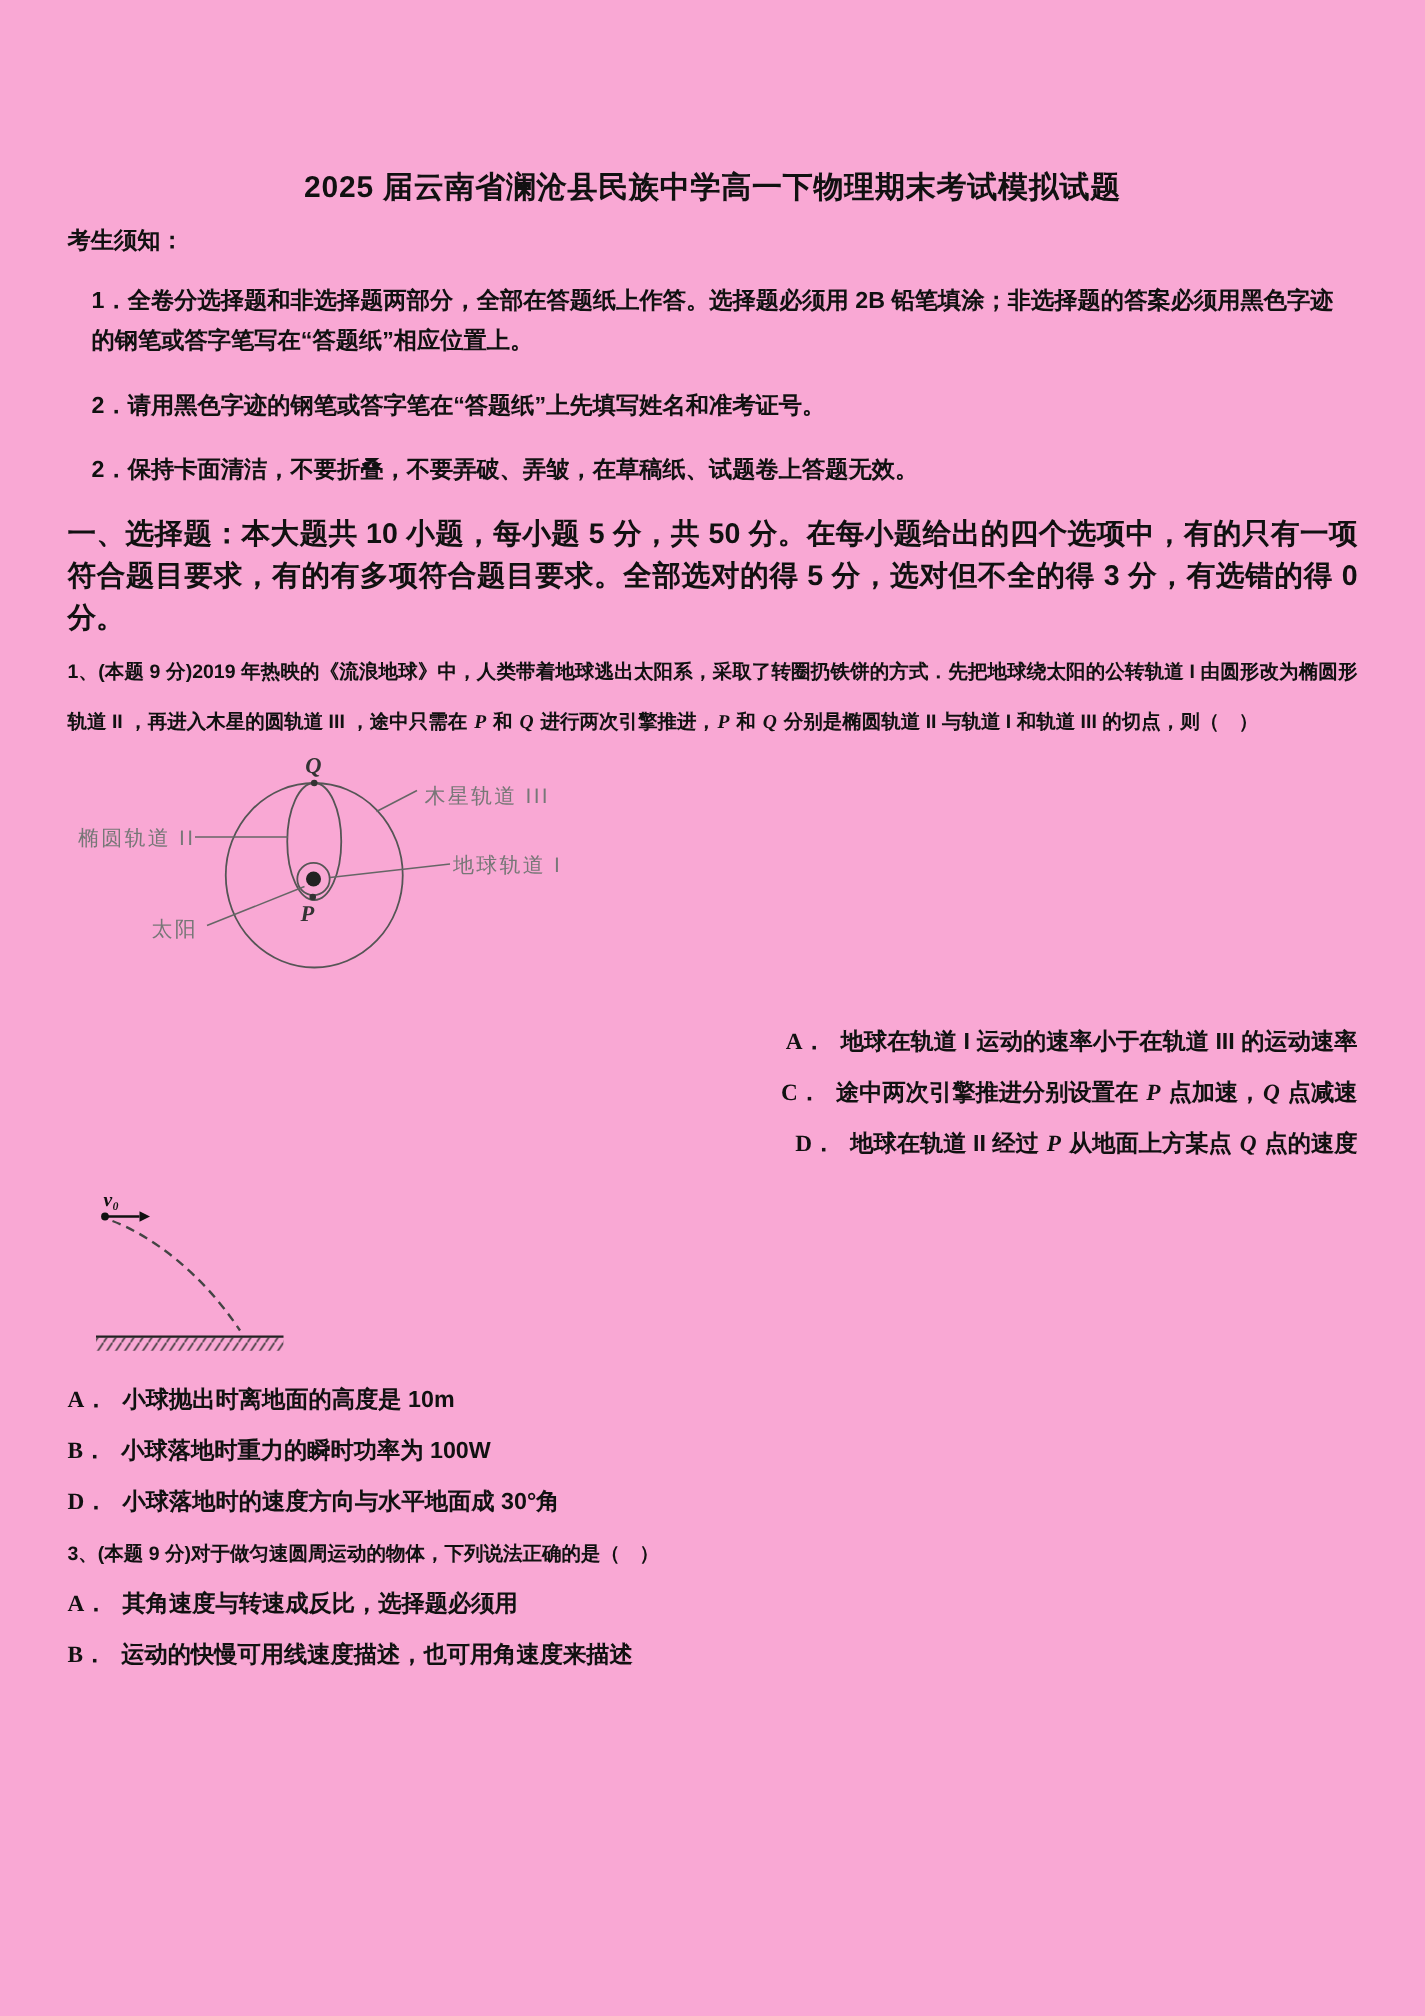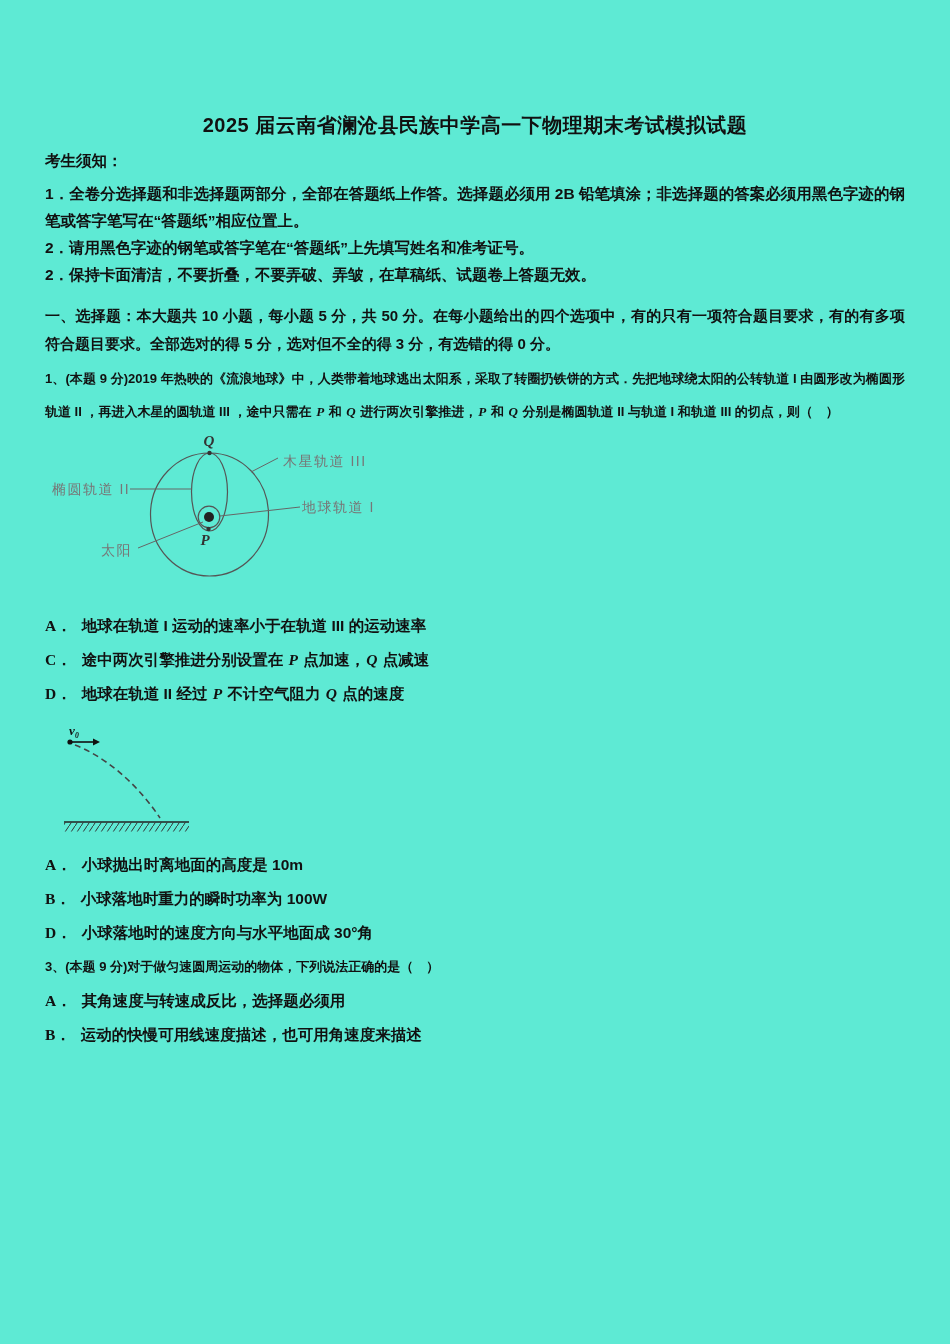--- a/index.html
+++ b/index.html
@@ -1,43 +1,43 @@
 <!DOCTYPE html>
 <html><head>
 <meta charset="utf-8">
 <style>
   html,body { margin:0; padding:0; background:#ffffff; }
   .page {
     position:relative;
     width:950px; height:1344px;
     margin:0 auto;
-    background:#5eead4;
+    background:#f9a8d4;
     box-sizing:border-box;
     padding:112px 45px 0 45px;
     font-family:"Liberation Sans", sans-serif;
     color:#111111;
     font-weight:700;
     overflow:hidden;
   }
   .title {
     font-size:20px;
     line-height:26px;
     font-weight:800;
     text-align:center;
     margin:0 0 13px 0;
     letter-spacing:0.5px;
   }
   .notice-head { font-size:15.5px; line-height:20px; margin:0 0 9px 0; }
-  .nline { font-size:15.5px; line-height:27px; margin:0; text-align:justify; }
-  .section-head { font-size:15px; line-height:28px; margin:14px 0 0 0; text-align:justify; }
+  .nline { font-size:15.5px; line-height:27px; margin:16px; text-align:justify; }
+  .section-head { font-size:19px; line-height:28px; margin:14px 0 0 0; text-align:justify; }
   .q-text { font-size:13px; line-height:33px; margin:4px 0 0 0; text-align:justify; }
   .q-text.tight { line-height:20px; margin:4px 0 14px 0; }
   .q2-text { line-height:36px; margin:0; }
   .opts { margin:0; }
-  .opts-q1 { margin-top:28px; }
+  .opts-q1 { margin-top:28px;text-align:right; }
   .opts-q2 { margin-top:12px; }
   .opt { font-size:15.5px; line-height:20px; margin:0 0 14px 0; }
   .letter { font-family:"Liberation Serif", serif; font-weight:bold; margin-right:10px; }
   .var { font-family:"Liberation Serif", serif; font-style:italic; font-weight:bold; padding:0 1px; }
   sup { font-size:0.65em; }
   svg { display:block; }
   .orbit-wrap { margin:0; height:160px; }
   .proj-wrap { margin:12px; height:125px; }
   .pt-label { font:italic bold 15px "Liberation Serif", serif; fill:#333333; }
   .dlabel { font:14px "Liberation Sans", sans-serif; fill:#777777; letter-spacing:1.5px; font-weight:400; }
@@ -88,21 +88,21 @@
       <text class="dlabel" x="7" y="66">椭圆轨道 II</text>
       <text class="dlabel" x="238" y="38">木星轨道 III</text>
       <text class="dlabel" x="257" y="84">地球轨道 I</text>
       <text class="dlabel" x="56" y="127">太阳</text>
     </svg>
   </div>
 
   <div class="opts opts-q1">
     <p class="opt"><span class="letter">A．</span><span class="otext"><span>地球在轨道 I 运动的速率小于在轨道 III 的运动速率</span></span></p>
     <p class="opt"><span class="letter">C．</span><span class="otext"><span>途中两次引擎推进分别设置在 </span><span class="var">P</span><span> 点加速，</span><span class="var">Q</span><span> 点减速</span></span></p>
-    <p class="opt"><span class="letter">D．</span><span class="otext"><span>地球在轨道 II 经过 </span><span class="var">P</span><span> 不计空气阻力 </span><span class="var">Q</span><span> 点的速度</span></span></p>
+    <p class="opt"><span class="letter">D．</span><span class="otext"><span>地球在轨道 II 经过 </span><span class="var">P</span><span> 从地面上方某点 </span><span class="var">Q</span><span> 点的速度</span></span></p>
   </div>
 
 
   <div class="proj-wrap">
     <svg width="200" height="125" viewBox="0 0 200 125">
       <defs>
         <pattern id="hatch" width="6" height="9" patternUnits="userSpaceOnUse">
           <line x1="0" y1="9" x2="6" y2="0" stroke="#333333" stroke-width="1"></line>
         </pattern>
       </defs>

